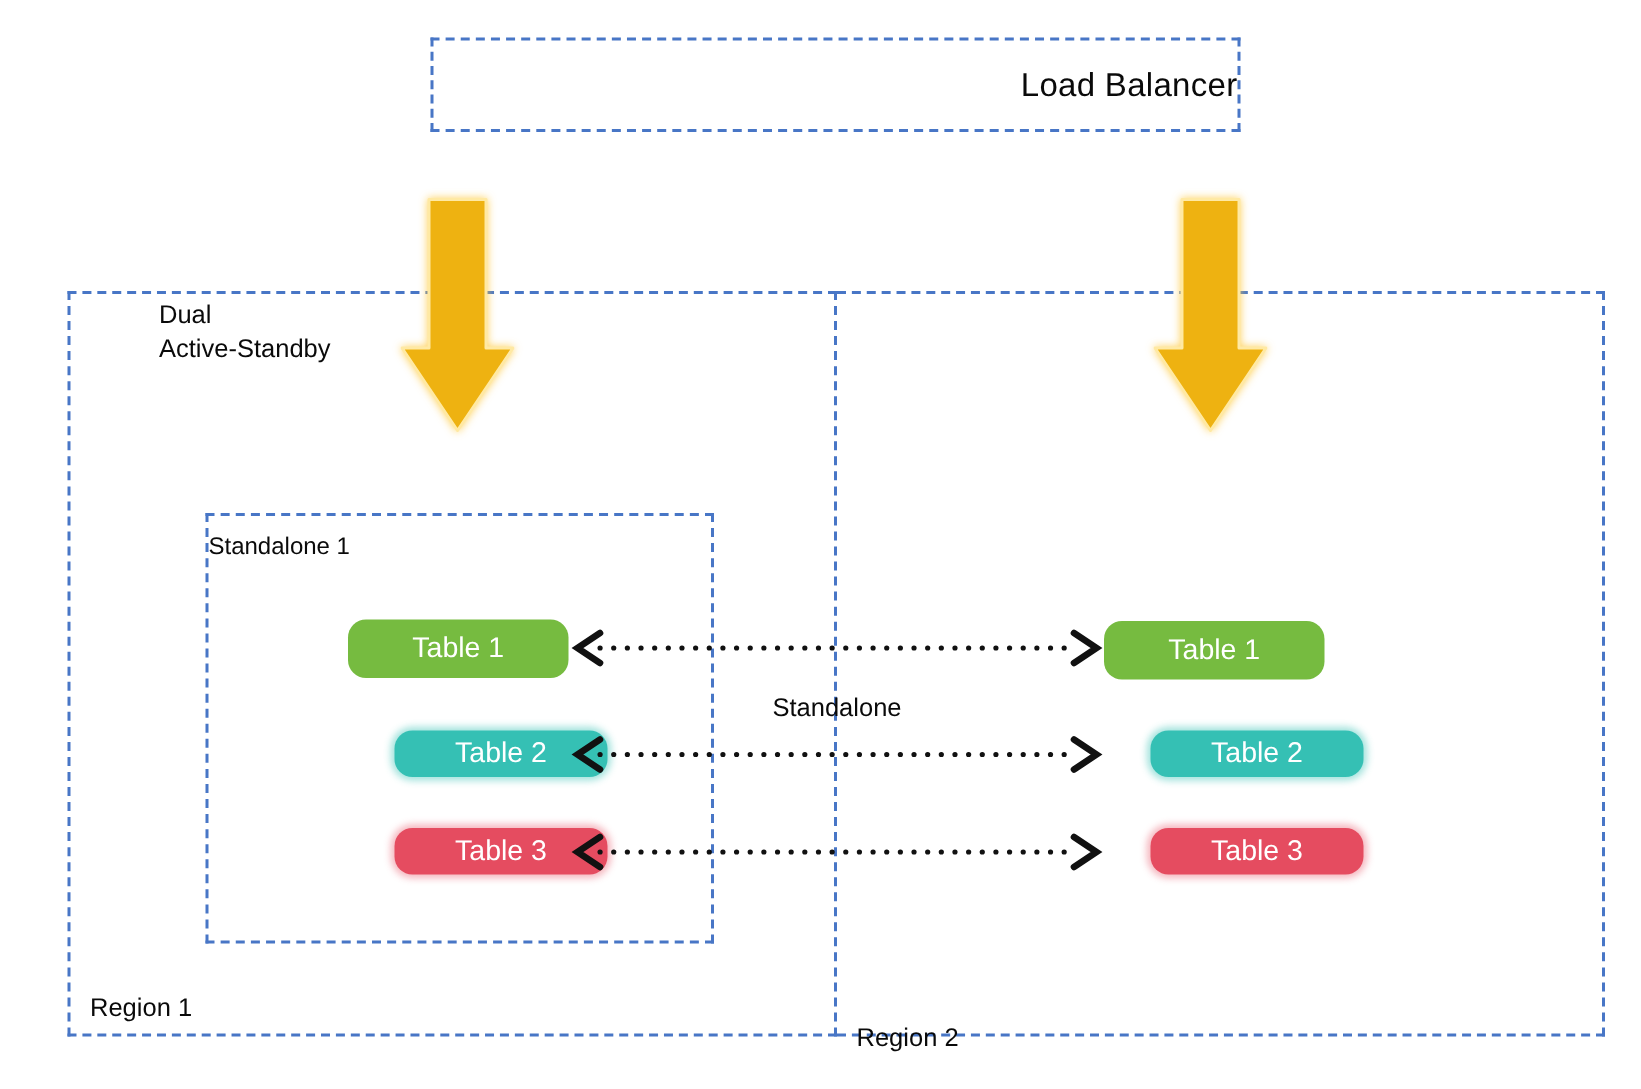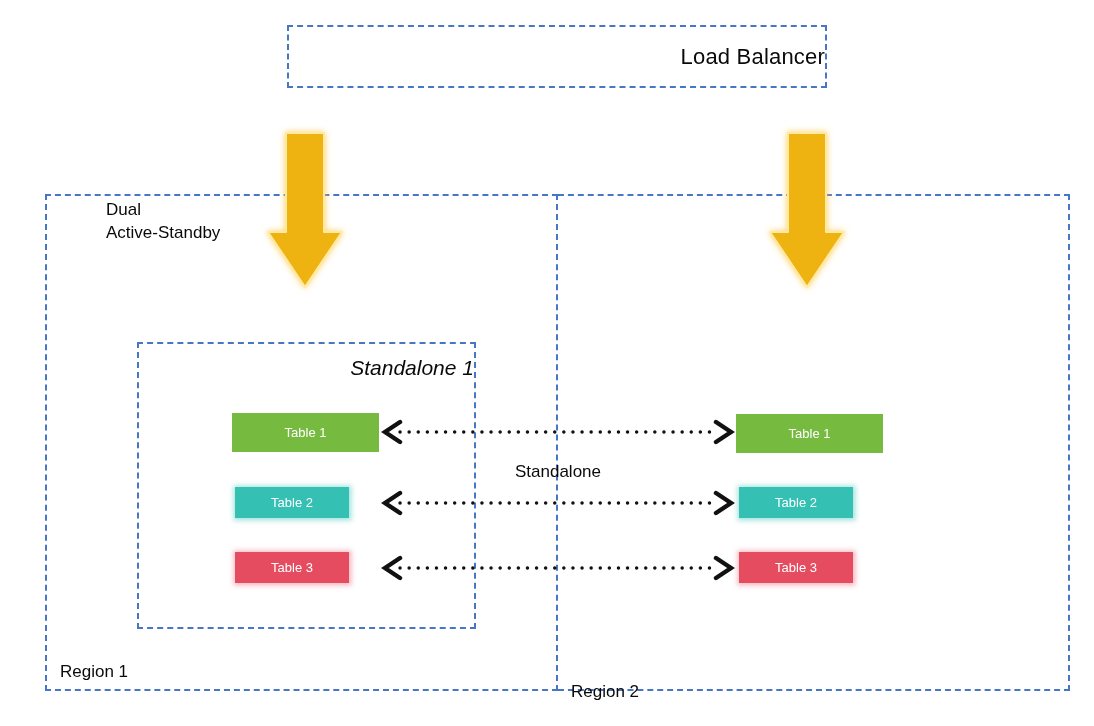--- a/index.html
+++ b/index.html
@@ -8,32 +8,32 @@
     font-family:"Liberation Sans","DejaVu Sans",sans-serif;color:#0a0a0a;overflow:hidden;
   }
   
   .dashed{position:absolute;border:2px dashed #4876C6;background:transparent;box-sizing:border-box;}
   .lb-box{left:287px;top:25px;width:540px;height:63px;display:flex;align-items:center;justify-content:flex-end;}
   .lb-box span{font-size:22px;letter-spacing:.2px;}
   .region1{left:45px;top:194px;width:513px;height:497px;}
   .region2{left:558px;top:194px;width:512px;height:497px;border-left:none;}
   .standalone1{left:137px;top:342px;width:339px;height:287px;}
   .standalone2{left:642px;top:341px;width:340px;height:288px;}
-  .standalone-title{position:absolute;left:0;right:0;top:12px;text-align:right;font-size:21px;font-style:italic;}
+  .standalone-title{position:absolute;left:0;right:0;top:12px;text-align:left;font-size:16px;}
   
   .cluster-label{position:absolute;left:58px;top:198px;font-size:17px;line-height:23px;margin-left:48px;}
   .region-name{position:absolute;font-size:17px;}
   .region1-name{left:60px;top:662px;}
   .region2-name{left:571px;top:662px;margin-top:20px;}
   .replicate-label{position:absolute;left:500px;top:462px;width:116px;text-align:center;font-size:17px;}
   
   .chip{position:absolute;display:flex;align-items:center;justify-content:center;
-        color:#ffffff;font-size:13px;border-radius:0;}
+        color:#ffffff;font-size:19px;border-radius:12px;}
   .chip-g{width:147px;height:39px;}
-  .chip-s{width:114px;height:31px;}
+  .chip-s{width:142px;height:31px;margin-left:28px;}
   .glow-teal{box-shadow:0 0 5px 2.5px rgba(53,192,180,.45);}
   .glow-red{box-shadow:0 0 5px 2.5px rgba(229,76,96,.40);}
   .l1{left:232px;top:413px;} .l2{left:235px;top:487px;} .l3{left:235px;top:552px;}
   .r1{left:736px;top:414px;} .r2{left:739px;top:487px;} .r3{left:739px;top:552px;}
   
   .down-arrow{position:absolute;top:132px;filter:drop-shadow(0 0 3px rgba(255,201,64,.85));}
   .down-arrow.left{left:267px;} .down-arrow.right{left:769px;}
   .rep-arrow{position:absolute;left:378px;}
   .row1{top:419px;} .row2{top:490px;} .row3{top:555px;}
 </style>

